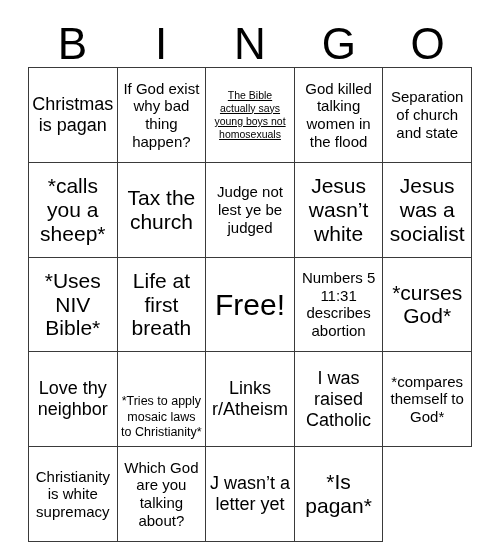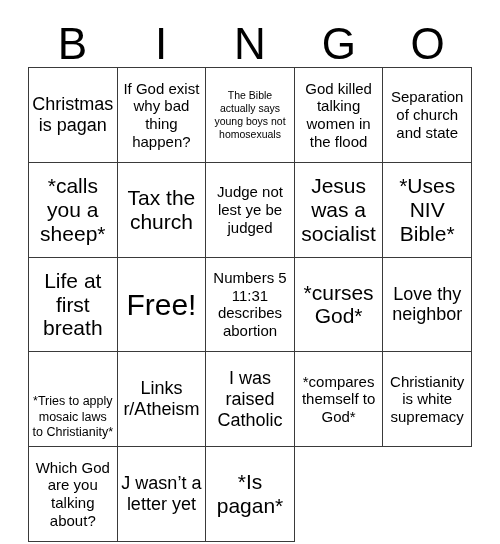--- a/index.html
+++ b/index.html
@@ -65,21 +65,21 @@
     overflow: hidden;
     background: #ffffff;
   }
   .cell-text {
     display: block;
     width: 100%;
     line-height: 1.16;
     word-wrap: break-word;
   }
   
-  .fs-xsmall .cell-text { font-size: 10.5px; line-height: 1.25; }
+  .fs-xsmall .cell-text { font-size: 10.5px; line-height: 1.25; text-decoration: underline; }
   .fs-small  .cell-text { font-size: 12.5px; line-height: 1.22; margin-top: 36px; }
   .fs-medium .cell-text { font-size: 15px;   line-height: 1.18; }
   .fs-large  .cell-text { font-size: 18px;   line-height: 1.16; }
   .fs-xlarge .cell-text { font-size: 21px;   line-height: 1.14; }
   .fs-free   .cell-text { font-size: 30px;   line-height: 1.05; text-align: center; }
 </style>
 </head>
 <body>
 
 <div id="bingo-card">
@@ -109,20 +109,23 @@
         <span class="cell-text">Separation of church and state</span>
       </div>
       <div class="bingo-cell fs-xlarge">
         <span class="cell-text">*calls you a sheep*</span>
       </div>
       <div class="bingo-cell fs-xlarge">
         <span class="cell-text">Tax the church</span>
       </div>
       <div class="bingo-cell fs-medium">
         <span class="cell-text">Judge not lest ye be judged</span>
+      </div>
+      <div class="bingo-cell fs-xlarge">
+        <span class="cell-text">Jesus wasn’t white</span>
       </div>
       <div class="bingo-cell fs-xlarge">
         <span class="cell-text">Jesus was a socialist</span>
       </div>
       <div class="bingo-cell fs-xlarge">
         <span class="cell-text">*Uses NIV Bible*</span>
       </div>
       <div class="bingo-cell fs-xlarge">
         <span class="cell-text">Life at first breath</span>
       </div>

